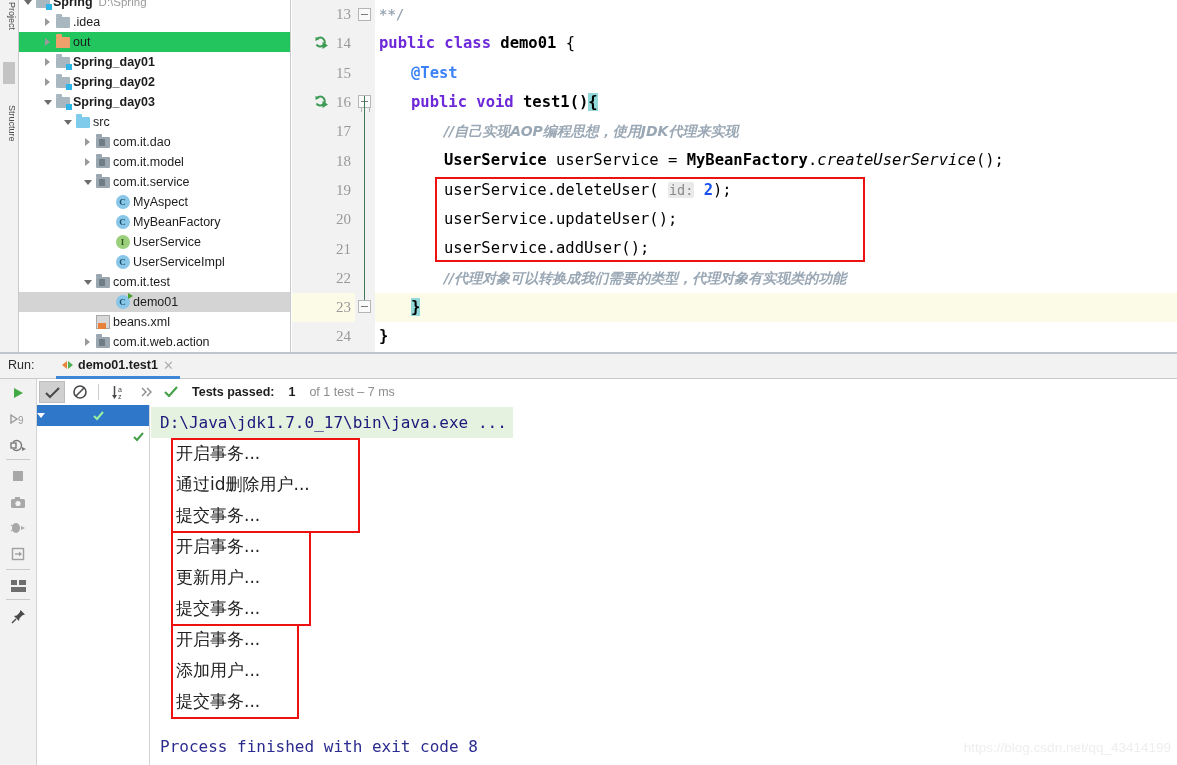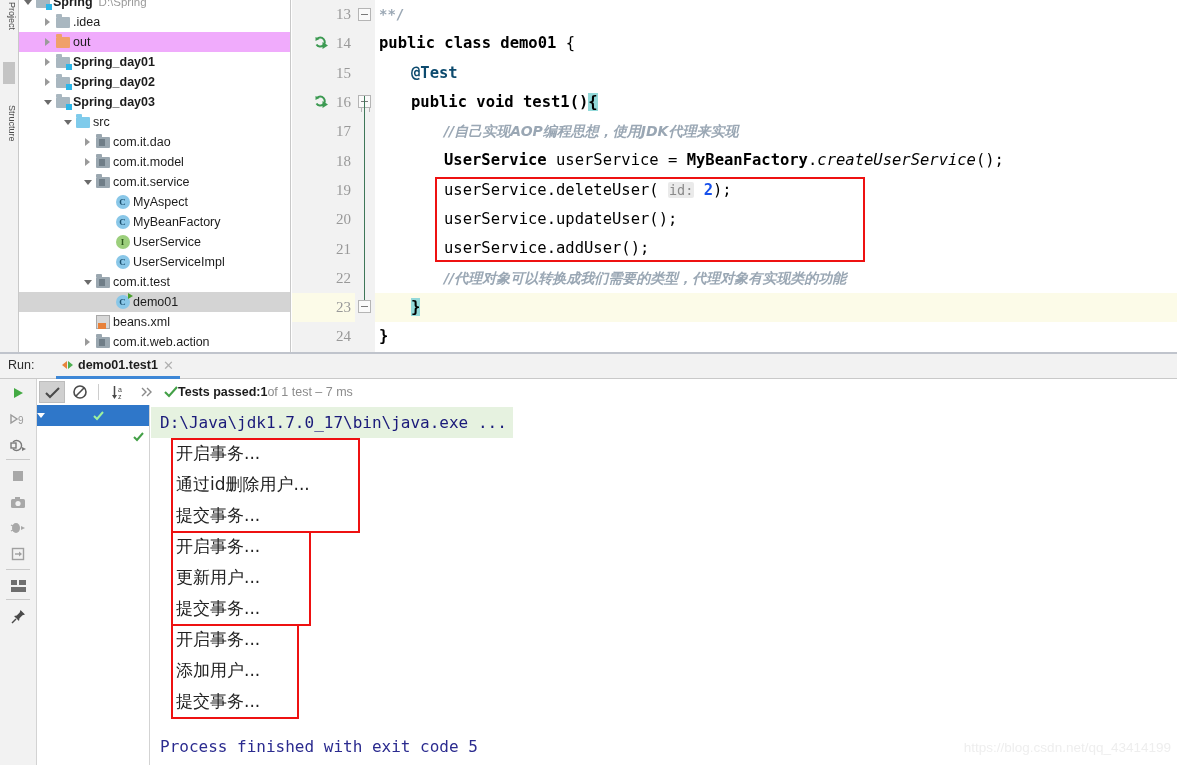--- a/index.html
+++ b/index.html
@@ -40,21 +40,21 @@
   #project-tree {
     position: absolute; left: 19px; top: 0; width: 272px; height: 352px;
     background: #ffffff; border-right: 1px solid #c9c9c9;
     overflow: hidden;
   }
   .tree-row {
     position: relative; height: 20px; line-height: 20px;
     font-size: 12.5px; color: #1a1a1a; white-space: nowrap;
     display: flex; align-items: center;
   }
-  .tree-row.sel-yellow { background: #f0abfc; }
+  .tree-row.sel-yellow { background: #22c55e; }
   .tree-row.sel-gray   { background: #d4d4d4; }
   .tw { 
     width: 13px; height: 20px; flex: 0 0 13px;
     display: flex; align-items: center; justify-content: center;
   }
   .tri-r {
     width: 0; height: 0;
     border-left: 5px solid #9a9a9a;
     border-top: 4px solid transparent;
     border-bottom: 4px solid transparent;
@@ -170,24 +170,24 @@
   #code-area {
     position: absolute; left: 83px; top: 0; width: 802px; height: 352px;
     font-family: "DejaVu Sans Mono", monospace;
     font-size: 15.5px;
   }
   .cl {
     position: relative; height: 29.3px; line-height: 29.3px;
     white-space: nowrap; padding-left: 4px;
   }
   .cl.hl { background: #fcfbe8; }
-  .kw  { color: #000000; font-weight: bold; }
+  .kw  { color: #6d28d9; font-weight: bold; }
   .cls-n { color: #000000; font-weight: bold; }
   .plain { color: #000000; }
-  .ann { color: #0c4a6e; font-weight: bold; }
+  .ann { color: #3b82f6; font-weight: bold; }
   .cmt {
     color: #9aa7b4; font-style: italic; font-weight: bold;
     font-family: "DejaVu Sans", sans-serif; font-size: 14px;
   }
   .mth { color: #000000; font-style: italic; }
   .num { color: #1750eb; font-weight: bold; }
   .hintp {
     background: #eaeaea; color: #8a8a8a; font-size: 13.5px;
     border-radius: 2px; padding: 0 1px; font-style: normal;
   }
@@ -254,21 +254,21 @@
     background: #ffffff; display: flex; align-items: center; gap: 0px;
   }
   .tb-btn {
     width: 26px; height: 22px; display: flex; align-items: center;
     justify-content: center; margin-left: 2px;
   }
   .tb-btn.on { background: #d0d0d0; border: 1px solid #bdbdbd; }
   .tb-sep { width: 1px; height: 16px; background: #cdcdcd; margin: 0 5px; }
   #tests-status {
     font-size: 12.5px; margin-left: 4px; display: flex;
-    align-items: center; gap: 0;
+    align-items: center; gap: 14px;
   }
   .st-strong { color: #1c1c1c; font-weight: bold; }
   .st-dim { color: #8c8c8c; }
 
   #test-tree {
     position: absolute; left: 37px; top: 51px; width: 113px; height: 360px;
     background: #ffffff; border-right: 1px solid #d3d3d3;
   }
   .tt-row {
     height: 21px; display: flex; align-items: center;
@@ -780,18 +780,18 @@
             <div class="con-box" style="left: 4px; top: 0px; height: 95px; width: 140px;"></div>
           </div>
           <div class="con-group" style="position: relative;">
             <div class="con-line sysout" style="font-family: &quot;DejaVu Sans&quot;, sans-serif; font-size: 17px; color: rgb(34, 34, 34);">开启事务...</div>
             <div class="con-line sysout" style="font-family: &quot;DejaVu Sans&quot;, sans-serif; font-size: 17px; color: rgb(34, 34, 34);">添加用户...</div>
             <div class="con-line sysout" style="font-family: &quot;DejaVu Sans&quot;, sans-serif; font-size: 17px; color: rgb(34, 34, 34);">提交事务...</div>
             <div class="con-box" style="left: 4px; top: 0px; height: 95px; width: 128px;"></div>
           </div>
         </div>
       <div style="height:14px;"></div>
-      <div class="con-line">Process finished with exit code 5</div>
+      <div class="con-line">Process finished with exit code 8</div>
     </div>
 
     <div id="watermark">https://blog.csdn.net/qq_43414199</div>
   </div>
 </div>
 
 </body></html>

